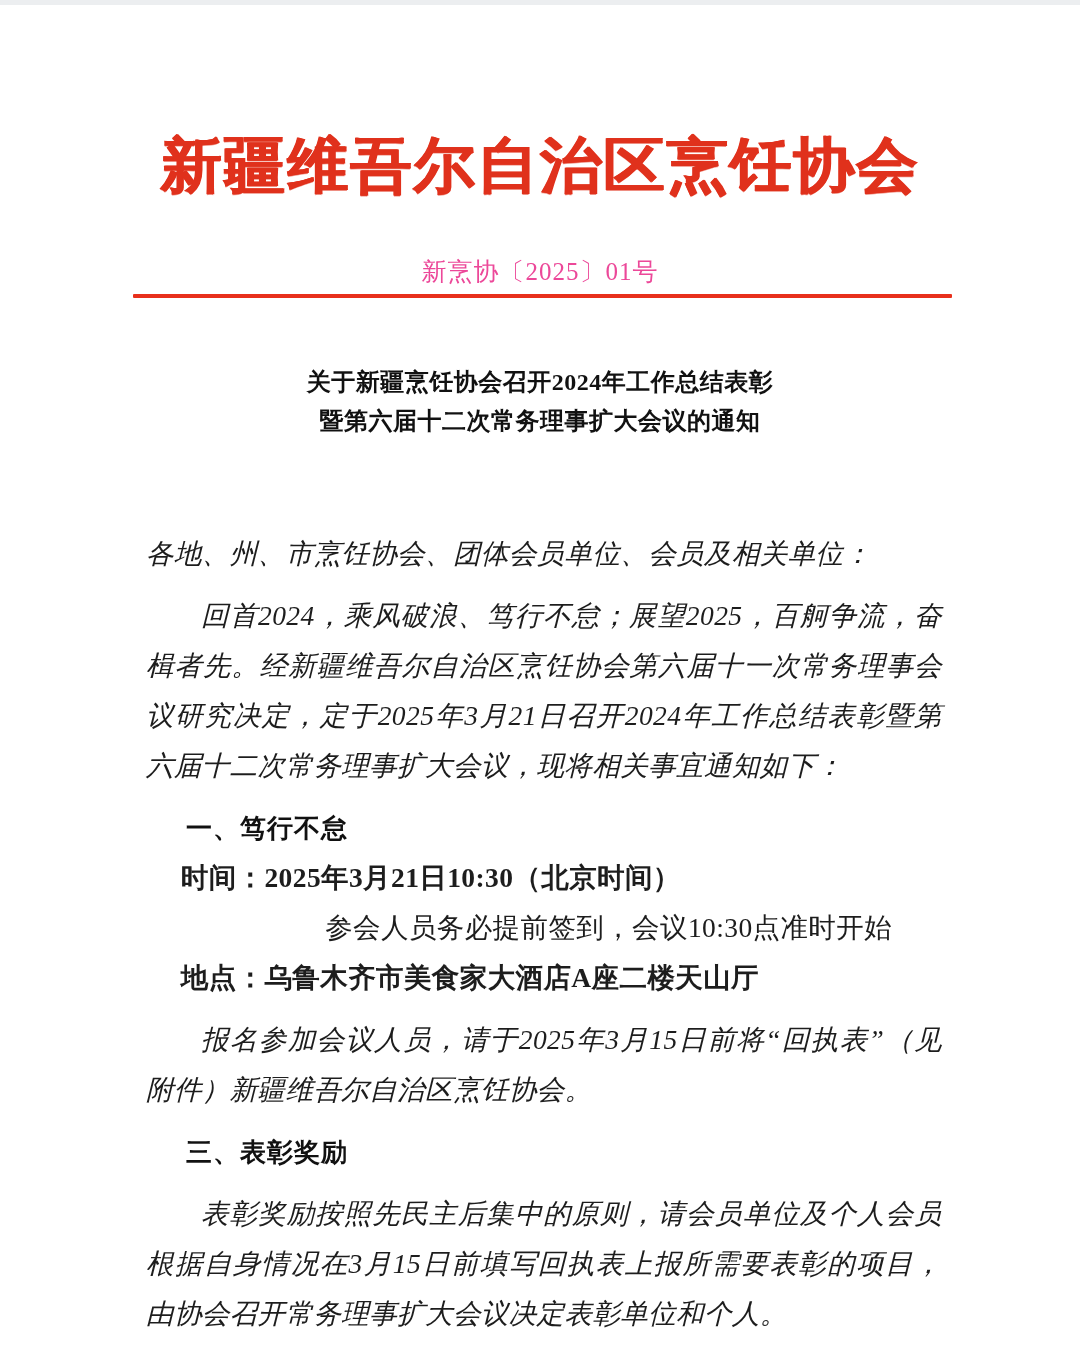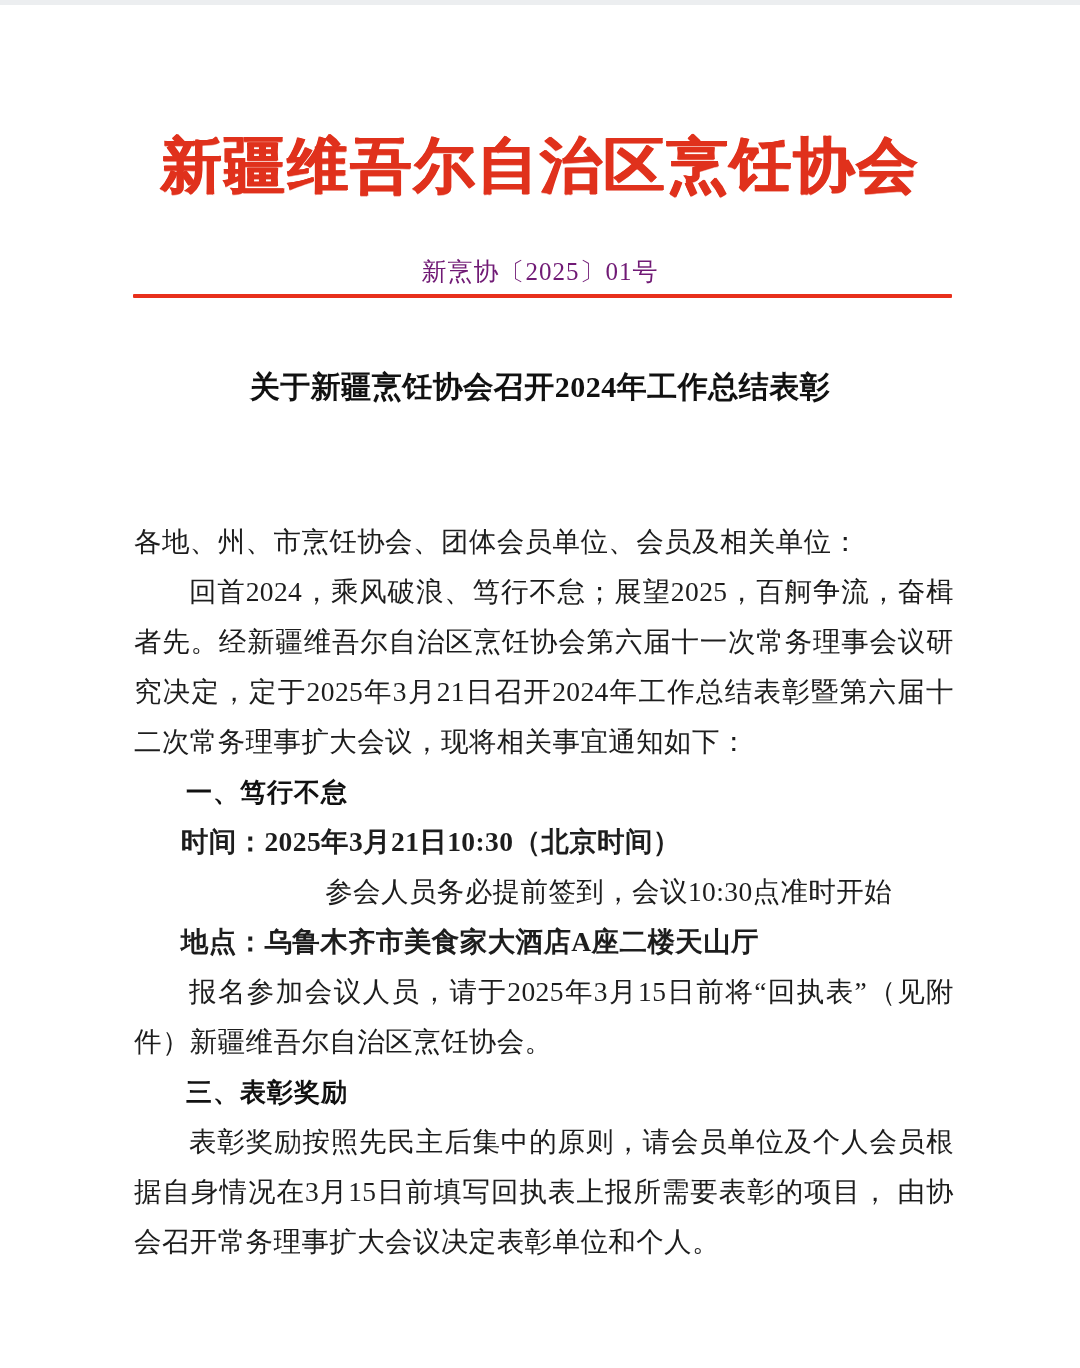--- a/index.html
+++ b/index.html
@@ -54,61 +54,62 @@
     transform: scaleX(1.02);
   }
   .doc-number {
     position: absolute;
     top: 250px;
     left: 0;
     width: 1080px;
     text-align: center;
     font-size: 25px;
     letter-spacing: 1px;
-    color: #701a75;
+    color: #ec4899;
     white-space: nowrap;
   }
   .red-rule {
     position: absolute;
     top: 289px;
     left: 133px;
     width: 819px;
     height: 4px;
     background: #e8301c;
     border-radius: 1px;
   }
   
   .doc-title {
     position: absolute;
     top: 358px;
     left: 115px;
     width: 850px;
     text-align: center;
-    font-size: 30px;
+    font-size: 24px;
     font-weight: bold;
     line-height: 1.62;
     letter-spacing: 0.5px;
     color: #111111;
   }
   .doc-title .tline { display: block; white-space: nowrap; }
   
   .body-block {
     position: absolute;
     top: 512px;
     left: 134px;
     width: 820px;
     font-size: 27.5px;
     line-height: 50px;
     color: #1d1d1d;
     letter-spacing: 0.4px;
   }
   .para {
-    margin: 0;
+    margin: 12px;
     text-align: justify;
     text-justify: inter-ideograph;
+    font-style: italic;
   }
   .para.flush { text-indent: 0; }
   .para.indent2 { text-indent: 2em; }
   .sec-heading {
     margin: 0;
     text-indent: 2em;
     font-weight: bold;
     font-family: "DejaVu Sans", "Liberation Sans", sans-serif;
     font-size: 26px;
     letter-spacing: 1px;
@@ -127,20 +128,21 @@
   <div class="masthead">
     <div class="masthead-title">新疆维吾尔自治区烹饪协会</div>
   </div>
 
   <div class="doc-number">新烹协〔2025〕01号</div>
 
   <div class="red-rule"></div>
 
   <div class="doc-title">
     <span class="tline">关于新疆烹饪协会召开2024年工作总结表彰</span>
+    <span class="tline">暨第六届十二次常务理事扩大会议的通知</span>
   </div>
 
   <div class="body-block">
 
     <p class="para flush">各地、州、市烹饪协会、团体会员单位、会员及相关单位：</p>
 
     <p class="para indent2">回首2024，乘风破浪、笃行不怠；展望2025，百舸争流，奋楫者先。经新疆维吾尔自治区烹饪协会第六届十一次常务理事会议研究决定，定于2025年3月21日召开2024年工作总结表彰暨第六届十二次常务理事扩大会议，现将相关事宜通知如下：</p>
 
     <p class="sec-heading">一、笃行不怠</p>
     <p class="line-indent1">时间：2025年3月21日10:30（北京时间）</p>

